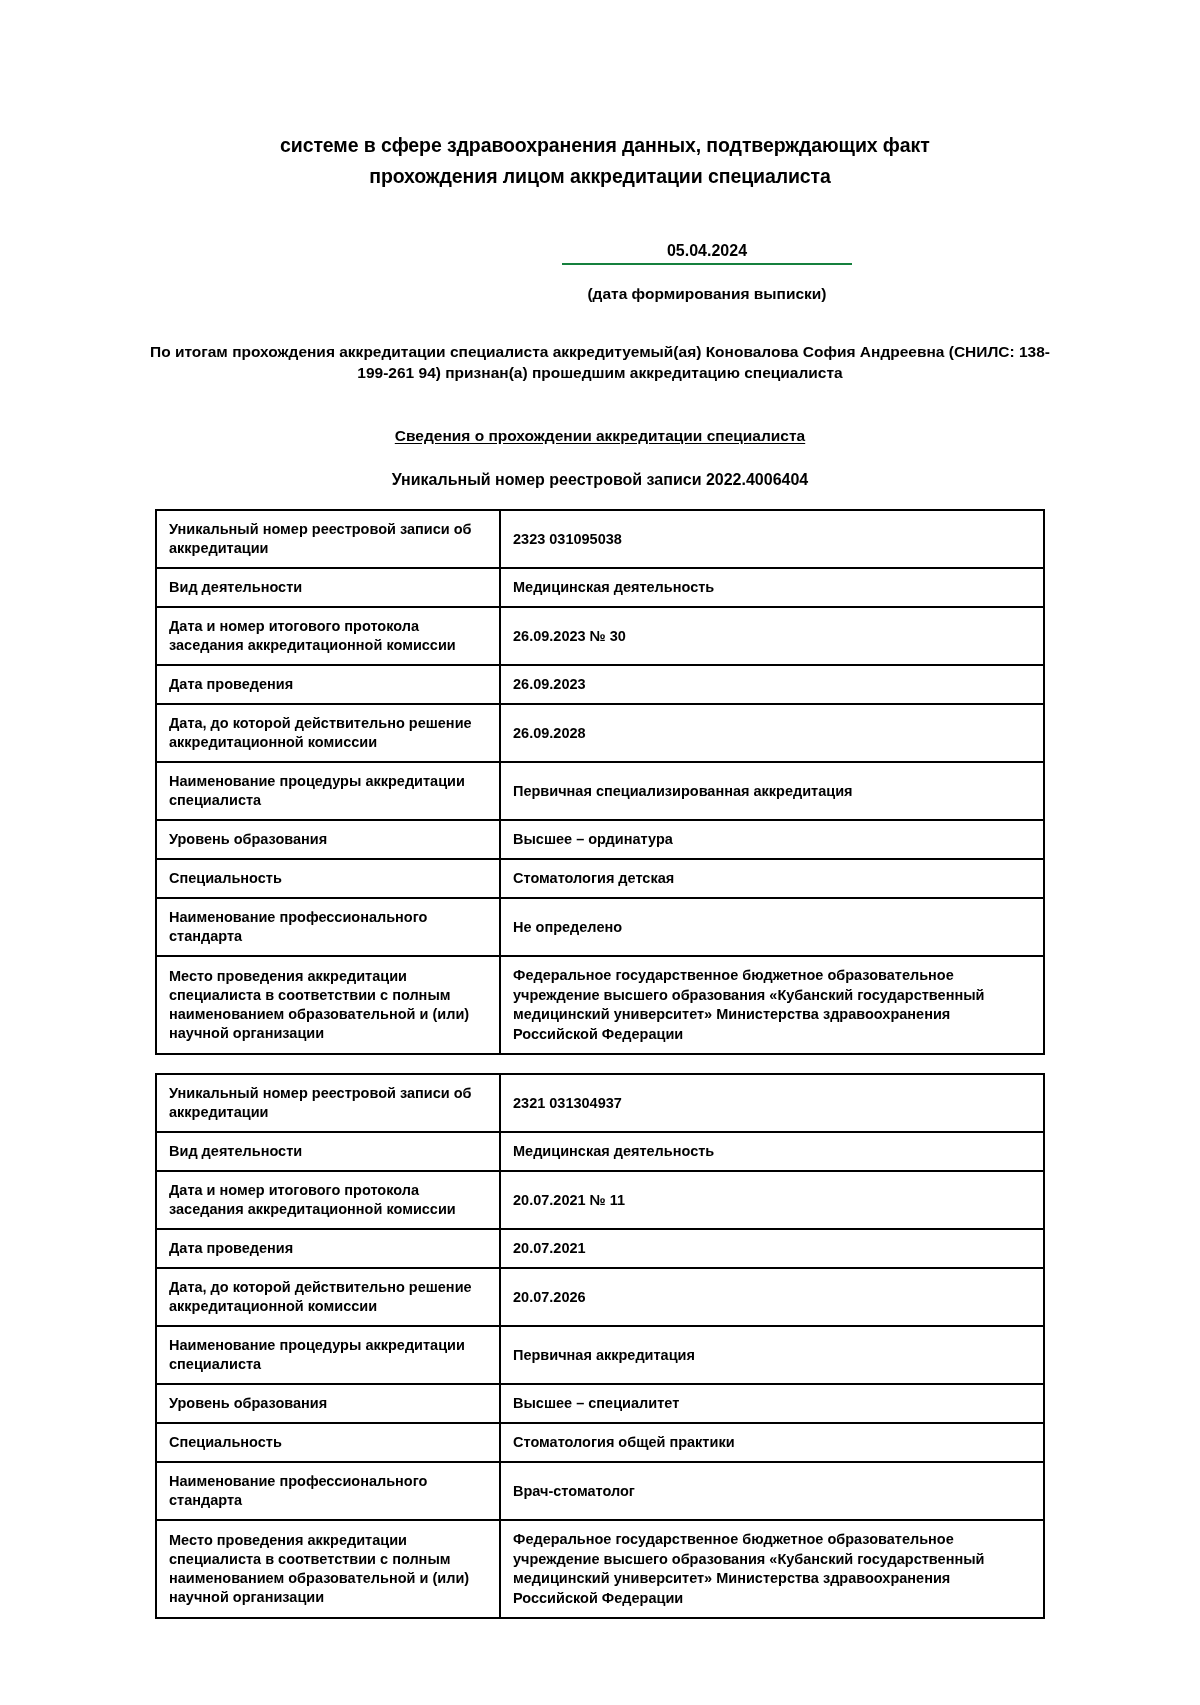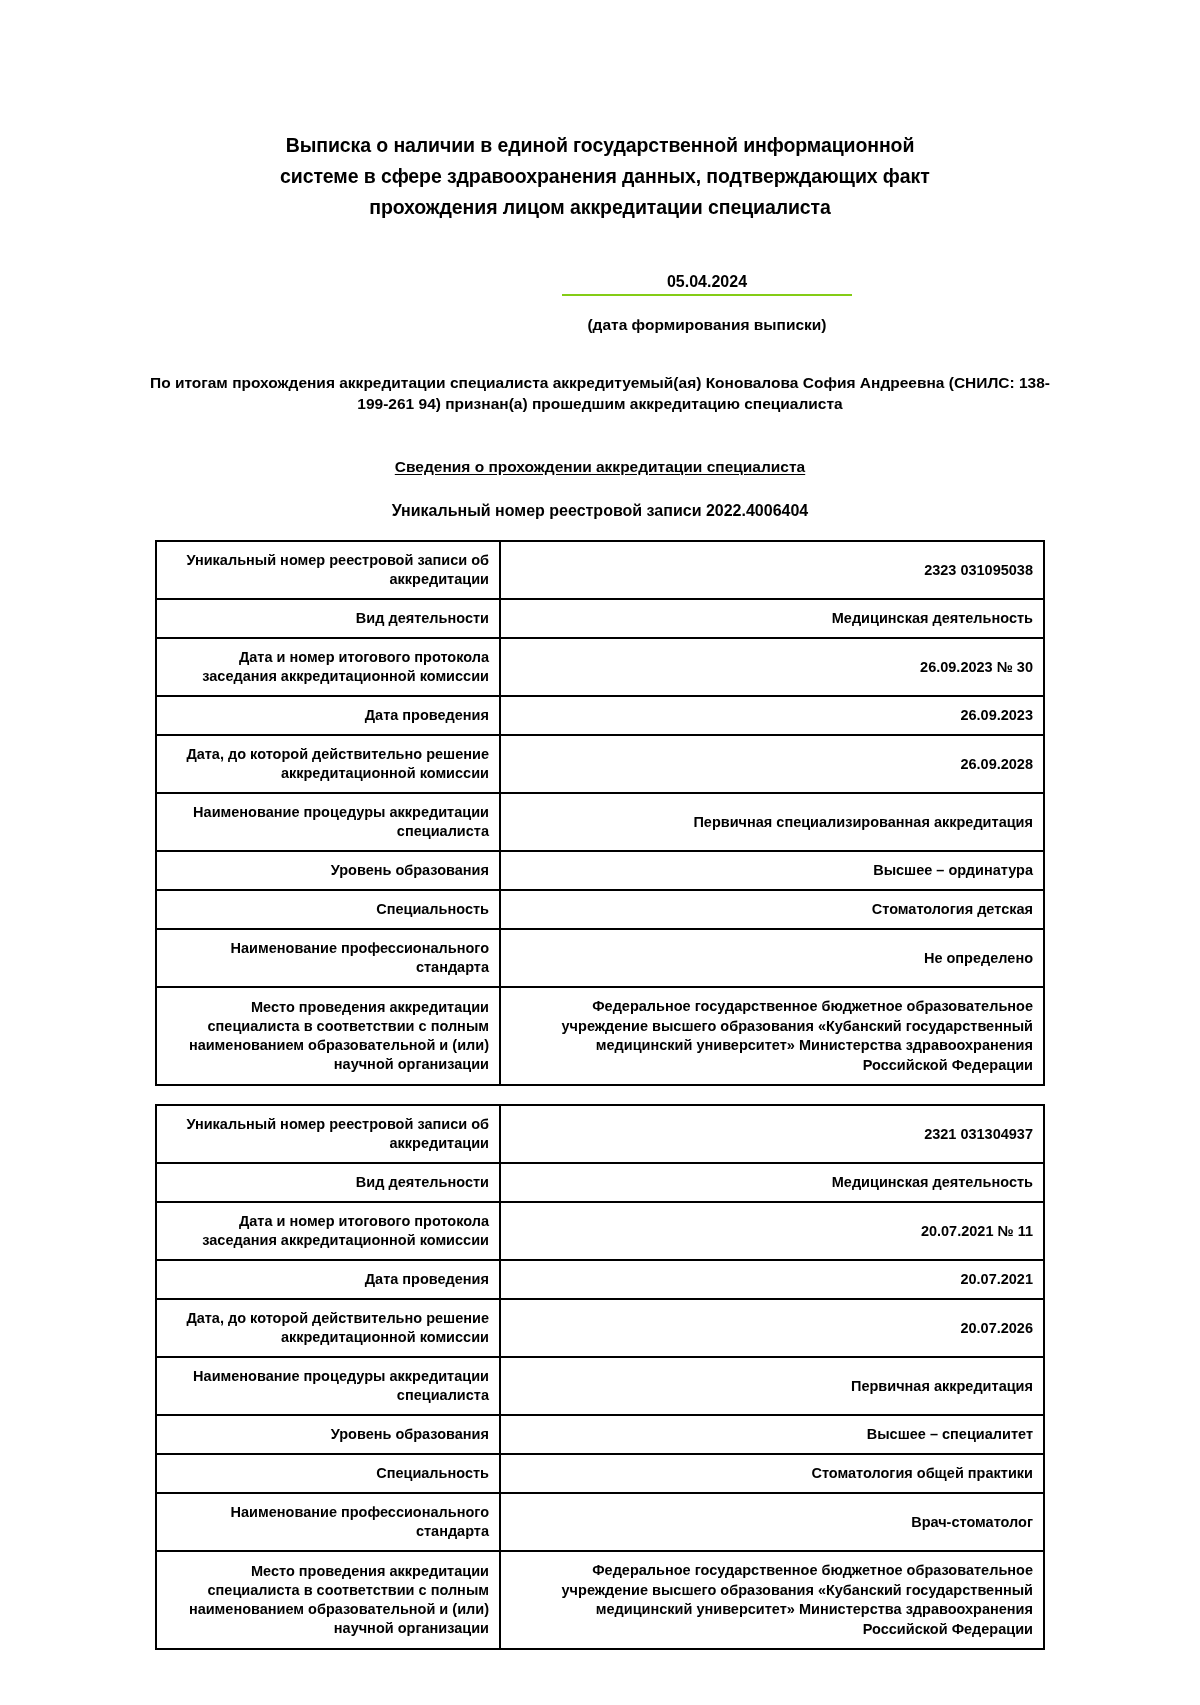--- a/index.html
+++ b/index.html
@@ -42,21 +42,21 @@
     padding-right: 218px;
   }
   .date-inner {
     text-align: center;
     width: 290px;
   }
   .date-value {
     font-size: 16px;
     font-weight: bold;
     padding-bottom: 3px;
-    border-bottom: 2px solid #84cc16;
+    border-bottom: 2px solid #15803d;
     display: block;
   }
   .date-caption {
     font-size: 15.5px;
     font-weight: bold;
     display: block;
     margin-top: 20px;
   }
 
   
@@ -86,21 +86,20 @@
     font-weight: bold;
     margin: 26px 0 0 0;
   }
 
   
   table.acc-table {
     width: 840px;
     margin: 20px auto 0 auto;
     border-collapse: collapse;
     table-layout: fixed;
-    text-align: right;
   }
   table.acc-table.second {
     margin-top: 18px;
   }
   table.acc-table td {
     border: 2px solid #000;
     vertical-align: middle;
     font-size: 14.5px;
     font-weight: bold;
     line-height: 19px;
@@ -109,21 +108,20 @@
   td.label { width: 320px; }
   td.value { width: 520px; }
   td.value.multiline { line-height: 19.5px; }
 </style>
 </head>
 <body>
 
 <div class="page">
 
   <div class="doc-title">
-    <div>Выписка о наличии в единой государственной информационной</div>
     <div>системе в сфере здравоохранения данных, подтверждающих факт</div>
     <div>прохождения лицом аккредитации специалиста</div>
   </div>
 
   <div class="date-block">
     <div class="date-inner">
       <span class="date-value">05.04.2024</span>
       <span class="date-caption">(дата формирования выписки)</span>
     </div>
   </div>

